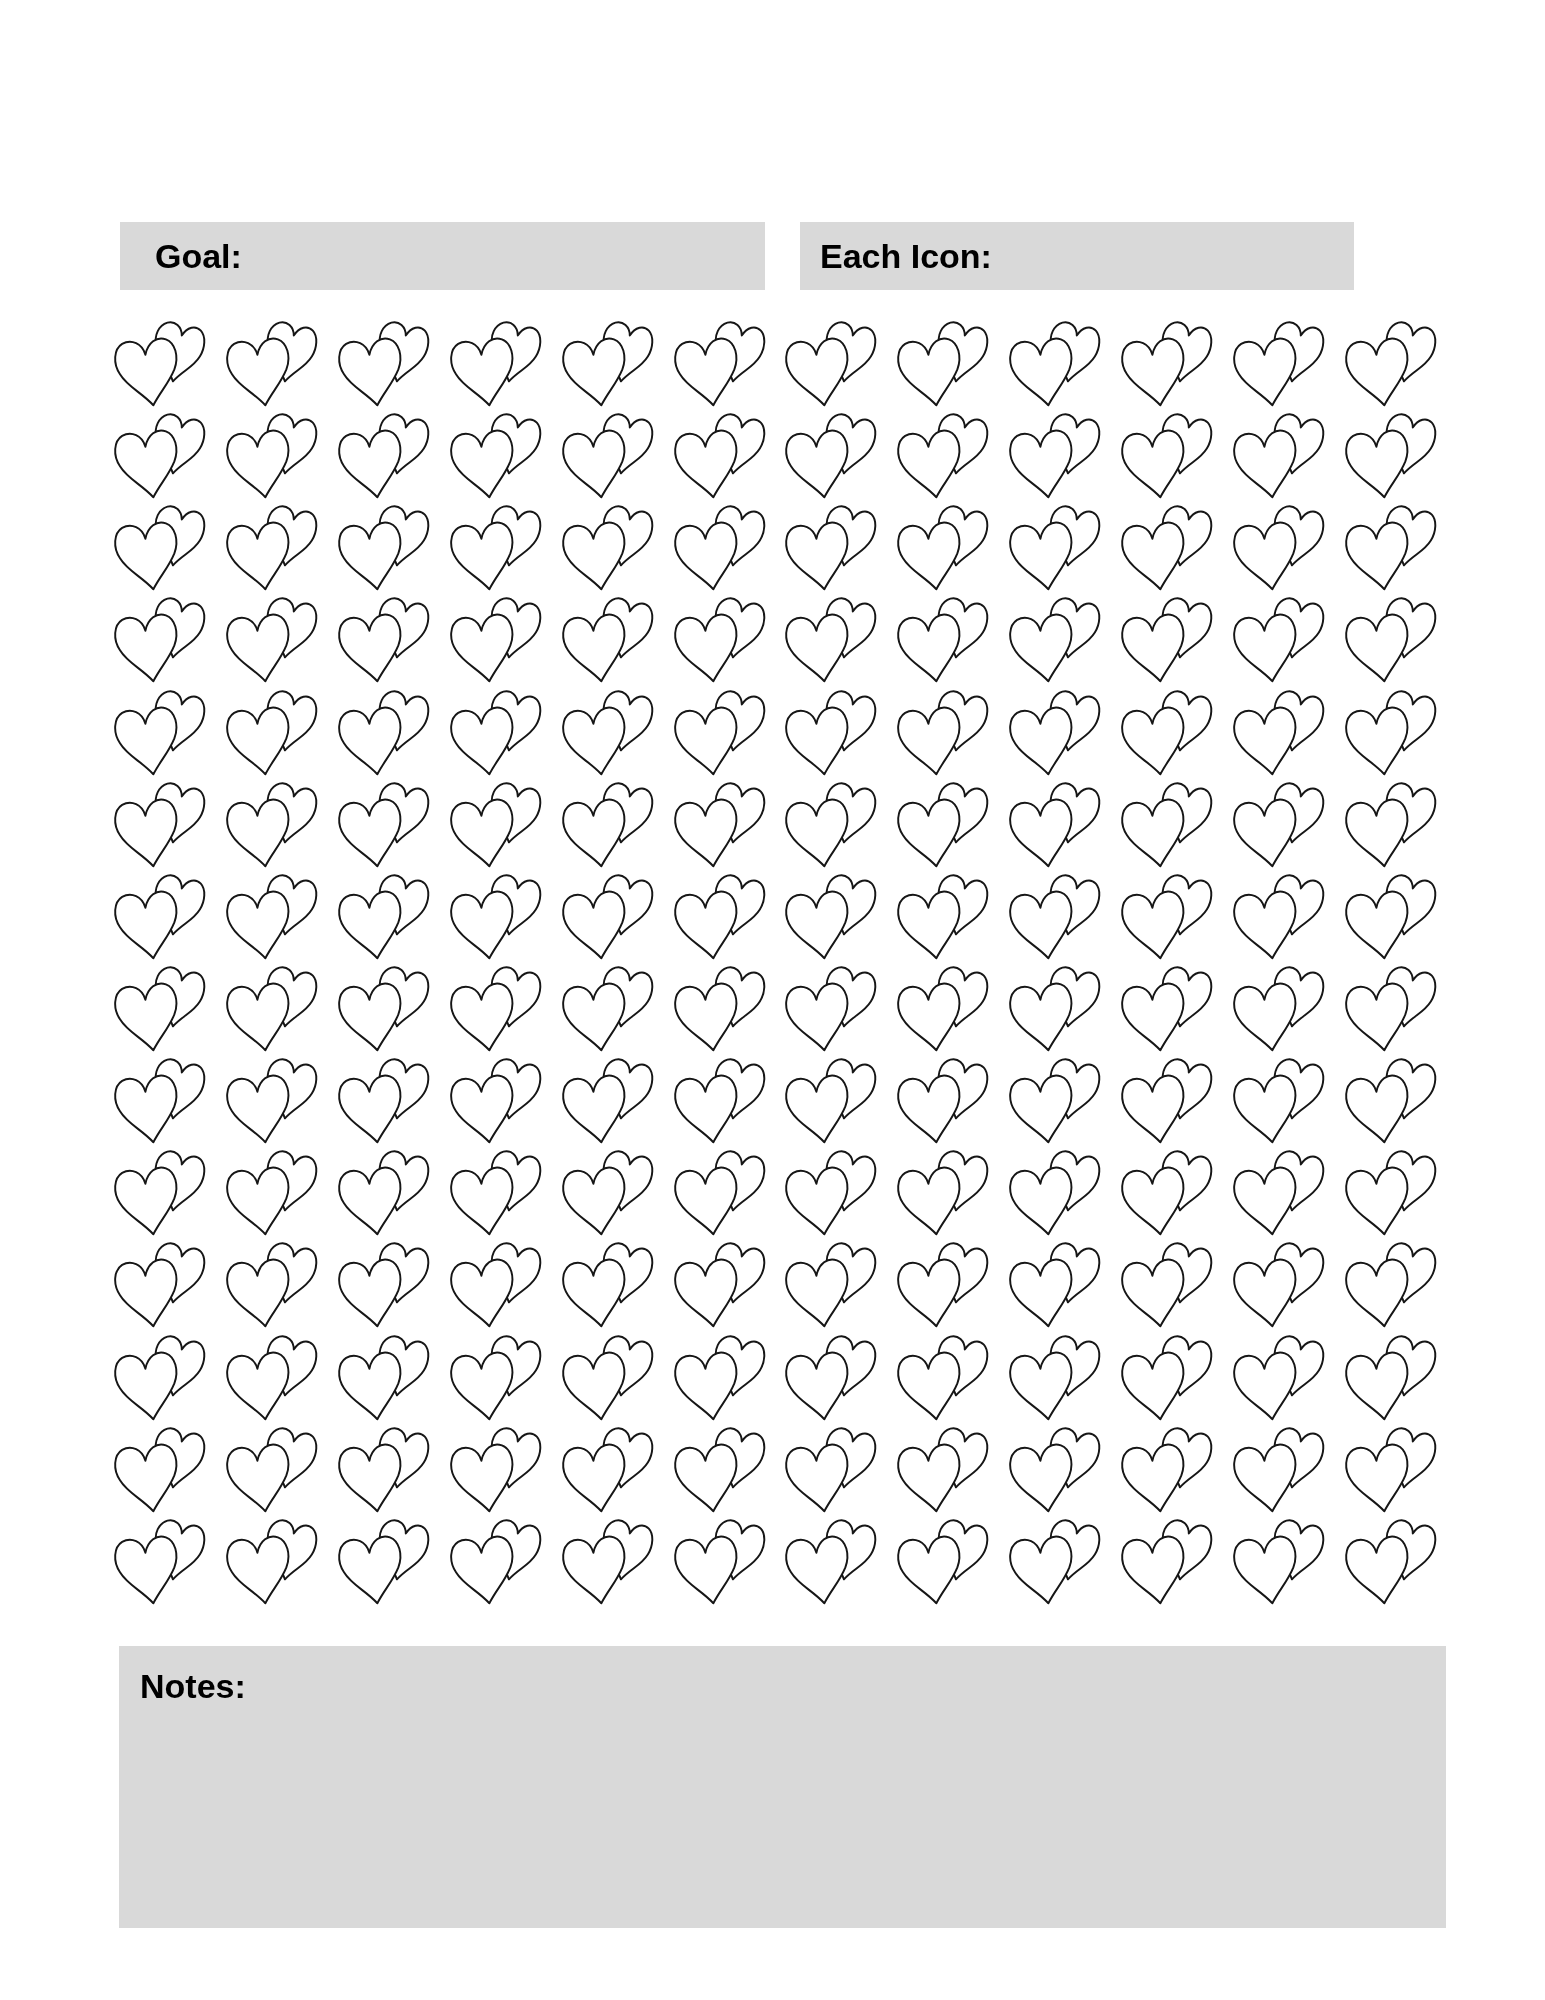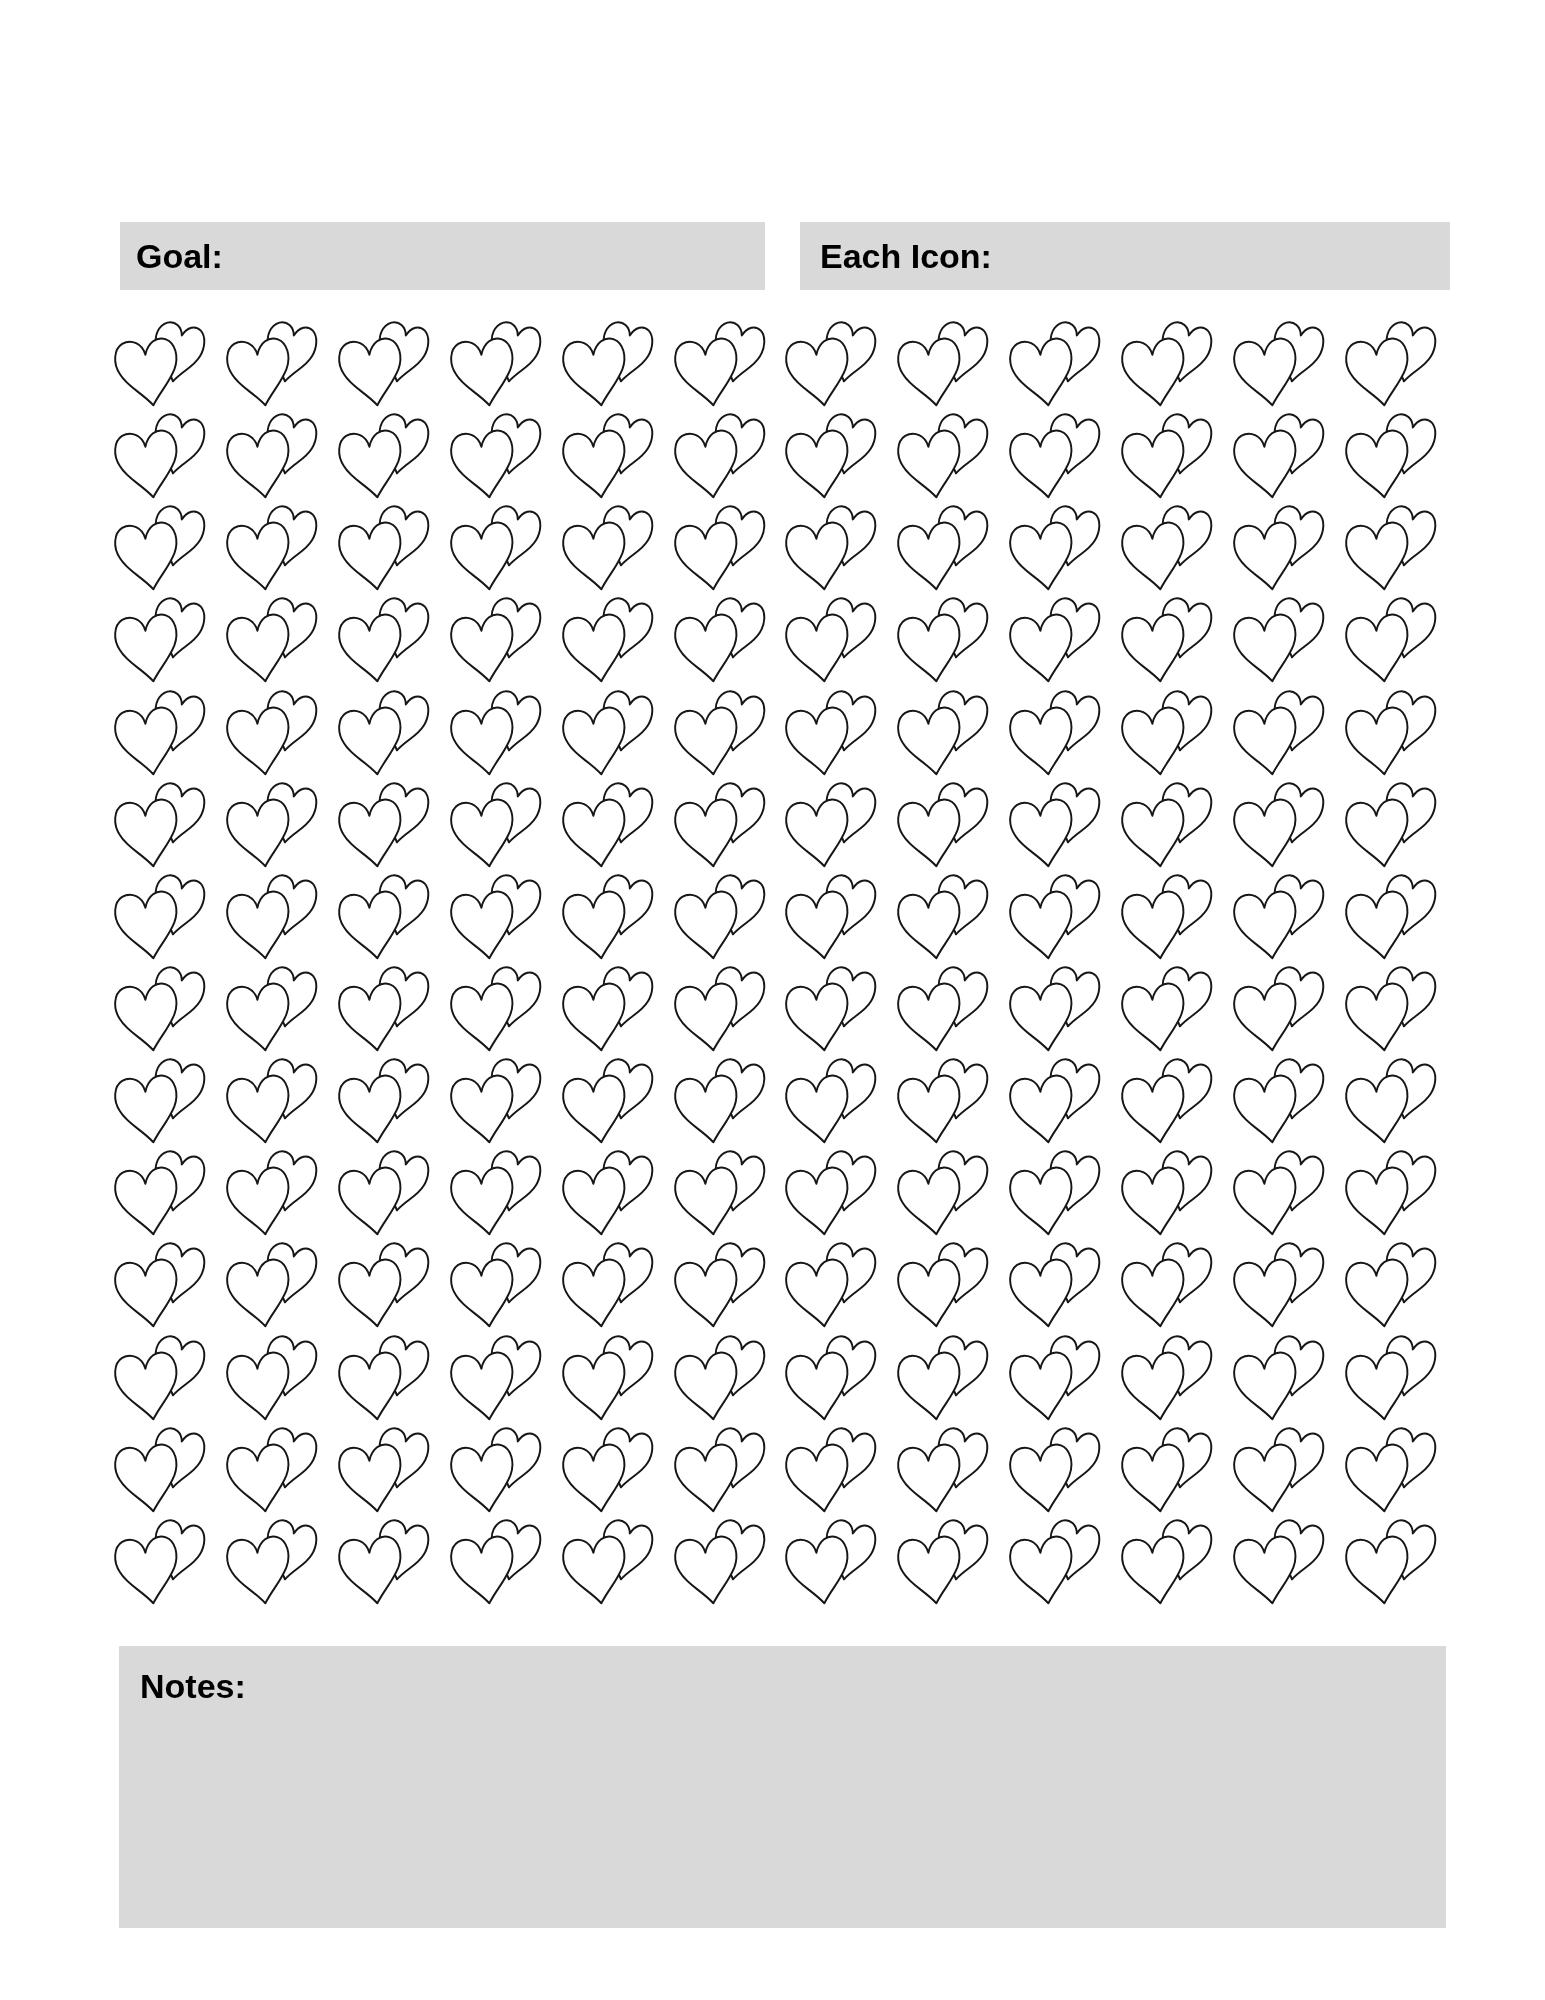--- a/index.html
+++ b/index.html
@@ -28,22 +28,22 @@
     line-height:1;
     color:var(--text);
     white-space:nowrap;
   }
   .field-box{
     position:absolute;
     top:222px;height:68px;
     background:var(--box-fill);
     display:flex;align-items:center;
   }
-  .field-box.goal{left:120px;width:645px;padding-left:16px;}
-  .field-box.each-icon{left:800px;width:650px;padding-left:20px;}
+  .field-box.goal{left:120px;width:645px;padding-left:35px;}
+  .field-box.each-icon{left:800px;width:554px;padding-left:20px;}
   .field-label{
     font-size:34px;font-weight:bold;line-height:1;color:var(--text);
     white-space:nowrap;
   }
   .field-blank{flex:1;height:100%;}
   .hearts-grid{
     position:absolute;
     left:113px;top:322px;
     width:1319px;height:1286px;
     display:grid;

